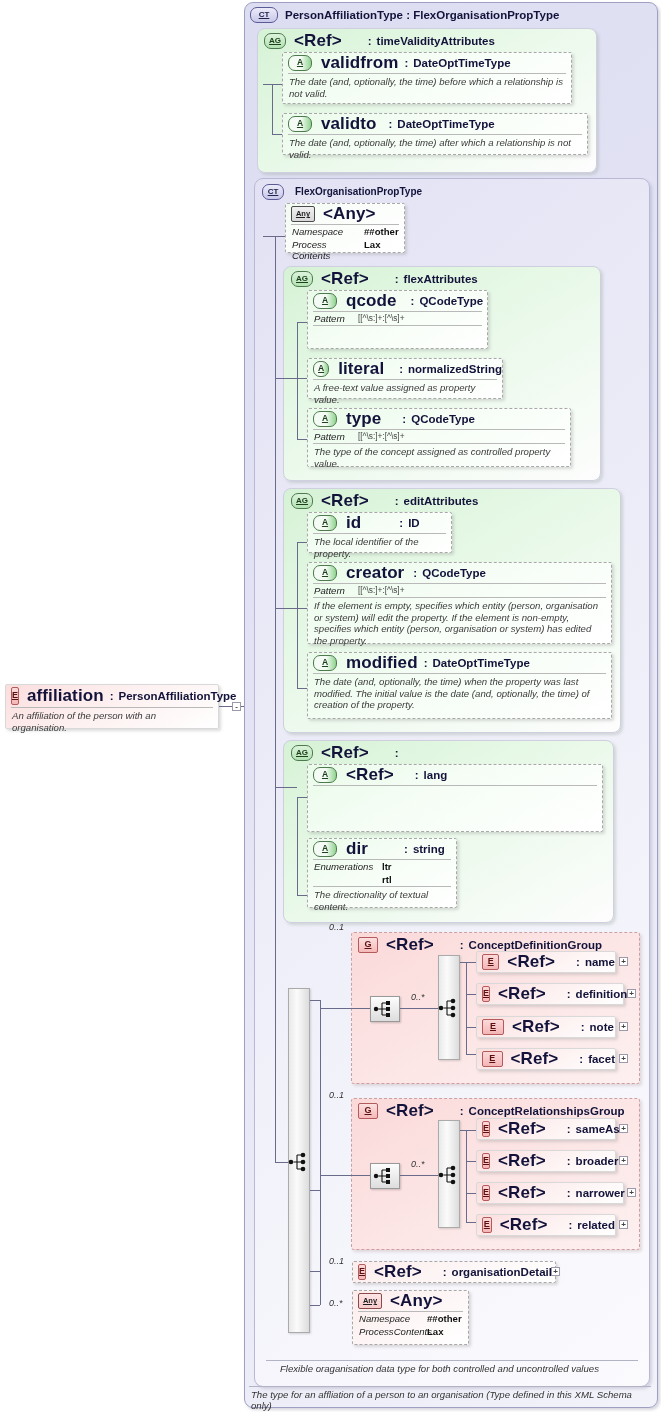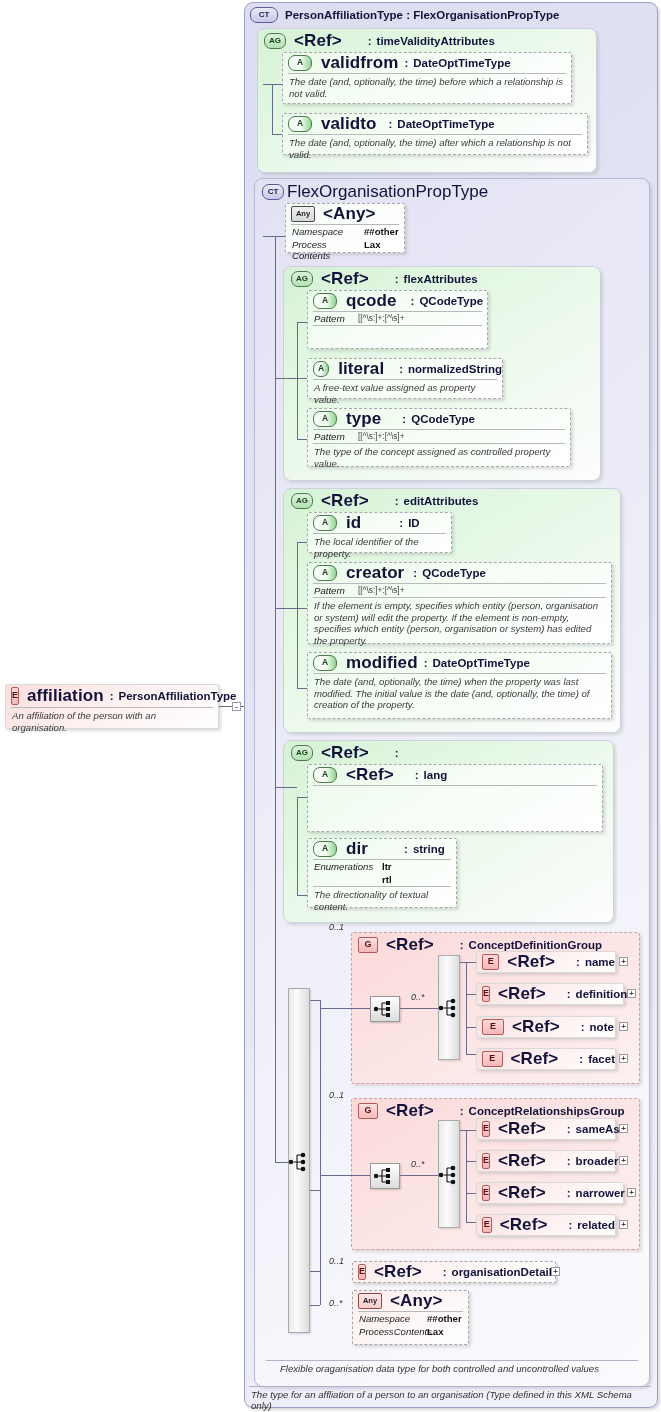--- a/index.html
+++ b/index.html
@@ -40,21 +40,21 @@
   .ntype{font-weight:bold;font-size:11.5px;color:#12123a;}
   .sep{border-top:1px solid #b9b9b9;margin:0 5px;}
   .doc{font-style:italic;font-size:9.6px;color:#3a3a3a;line-height:11.5px;
        padding:2px 5px 3px 6px;}
   .facetrow{display:flex;font-size:9.6px;padding:1px 5px 1px 6px;line-height:11px;}
   .facetname{font-style:italic;color:#222;}
   .facetval{font-weight:bold;color:#111;font-family:"Liberation Sans",sans-serif;}
 
   
   .ico{display:inline-block;text-align:center;font-weight:bold;
-       font-size:8.5px;line-height:12px;}
+       font-size:8.5px;line-height:12px;text-decoration:underline;}
   .ico-ct{width:26px;height:14px;line-height:13px;border:1px solid #5a5a96;
           border-radius:7px;background:linear-gradient(#ecebf9,#c9c8e8);
           color:#22224d;font-size:8px;}
   .ico-ag{width:20px;height:14px;line-height:13px;border:1px solid #4d7a4d;
           border-radius:7px;background:linear-gradient(#dcf3dc,#b4e2b4);
           color:#1d401d;font-size:8px;}
   .ico-a{width:22px;height:14px;line-height:13px;border:1px solid #4d7a4d;
          border-radius:7px;background:linear-gradient(90deg,#f4fbf4 55%,#8fd38f 100%);
          color:#1d401d;font-size:8.5px;}
   .ico-any{width:22px;height:14px;line-height:13px;border:1px solid #4a4a4a;
@@ -147,21 +147,21 @@
 </div>
 
 <div class="abs ln lnv" style="left:272px;top:84px;height:50px;"></div>
 <div class="abs ln lnh" style="left:263px;top:84px;width:9px;"></div>
 <div class="abs ln lnh" style="left:272px;top:84px;width:10px;"></div>
 <div class="abs ln lnh" style="left:272px;top:134px;width:10px;"></div>
 
 <div class="abs ct-inner" style="left:254px;top:178px;width:396px;height:1209px;"></div>
 <div class="abs" style="left:262px;top:183px;width:330px;height:17px;display:flex;align-items:center;">
   <span class="ico ico-ct" style="width:20px;">CT</span>
-  <span style="margin-left:3px;font-weight:normal;font-size:17px;color:#12123a;">FlexOrganisationPropType</span>
+  <span style="margin-left:11px;font-weight:bold;font-size:10px;color:#12123a;">FlexOrganisationPropType</span>
 </div>
 
 <div class="abs ln lnv" style="left:275px;top:236px;height:551px;"></div>
 <div class="abs ln lnh" style="left:263px;top:236px;width:12px;"></div>
 
 <div class="abs node white" style="left:285px;top:203px;width:120px;height:50px;">
   <div class="nhead">
     <span class="ico ico-any">Any</span>
     <span class="nname" style="margin-left:8px;">&lt;Any&gt;</span>
   </div>

